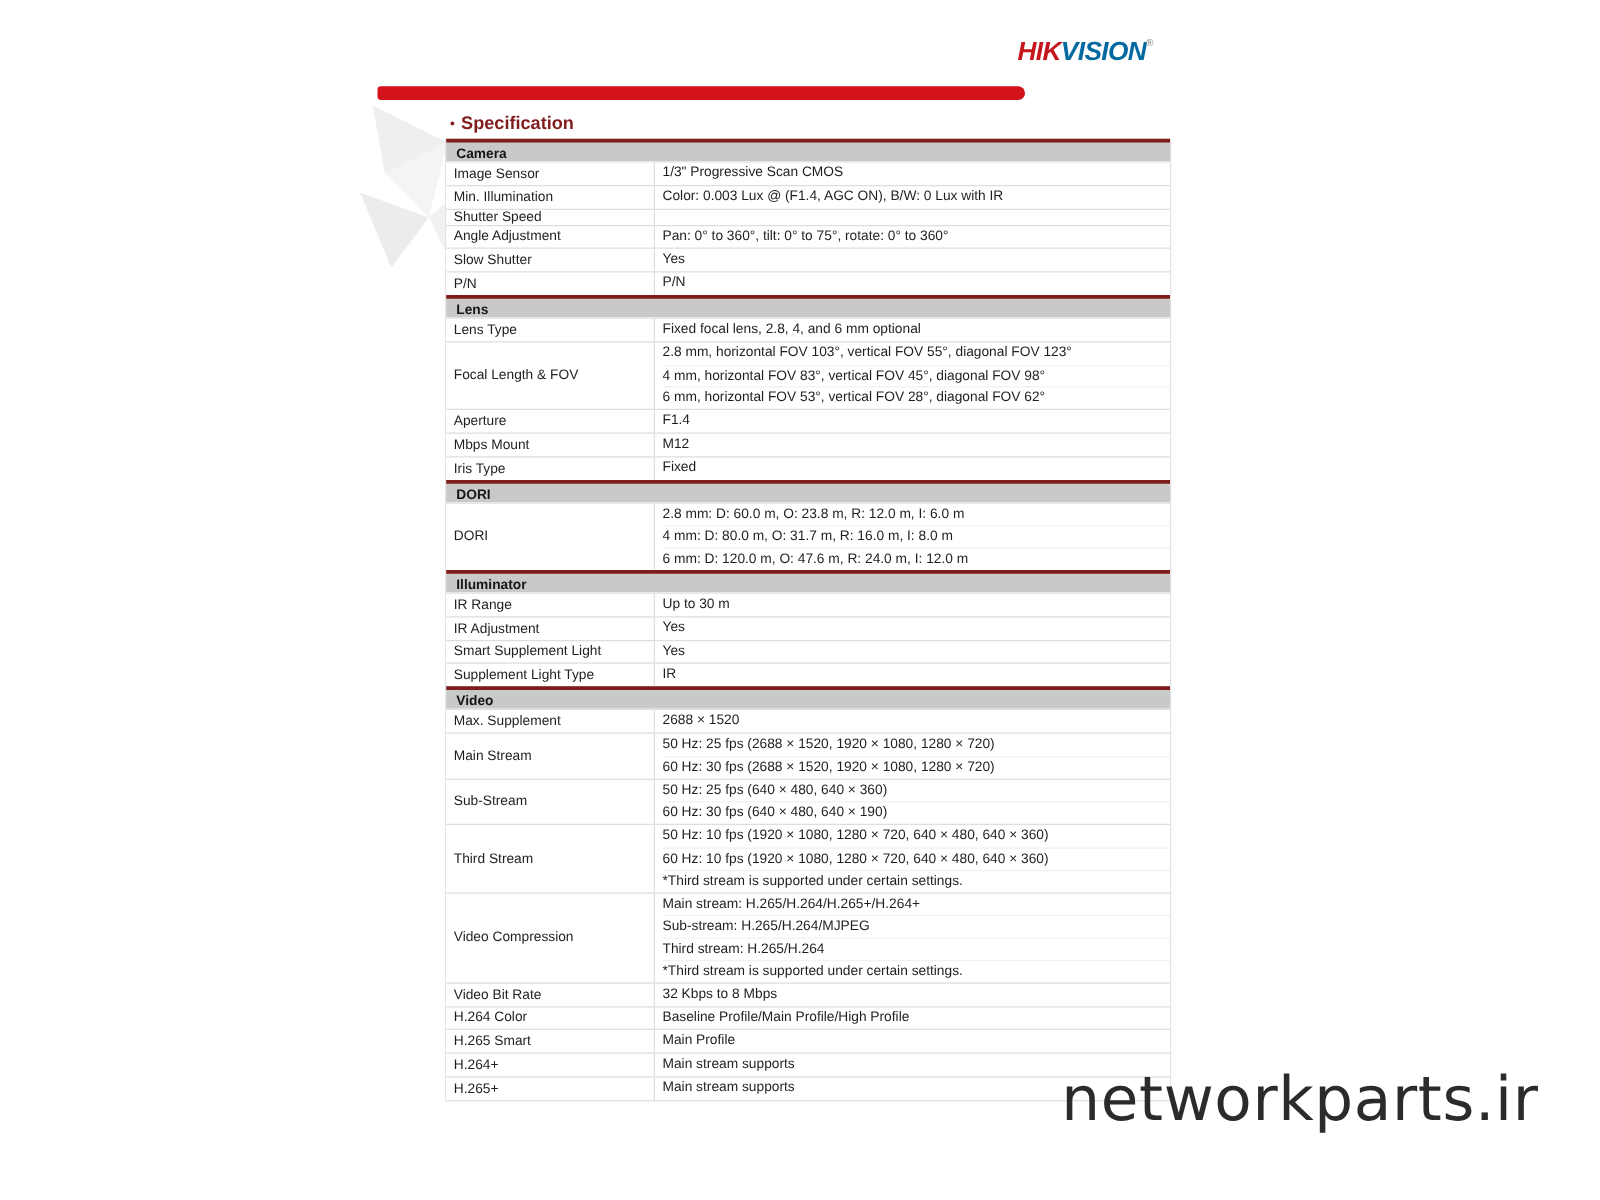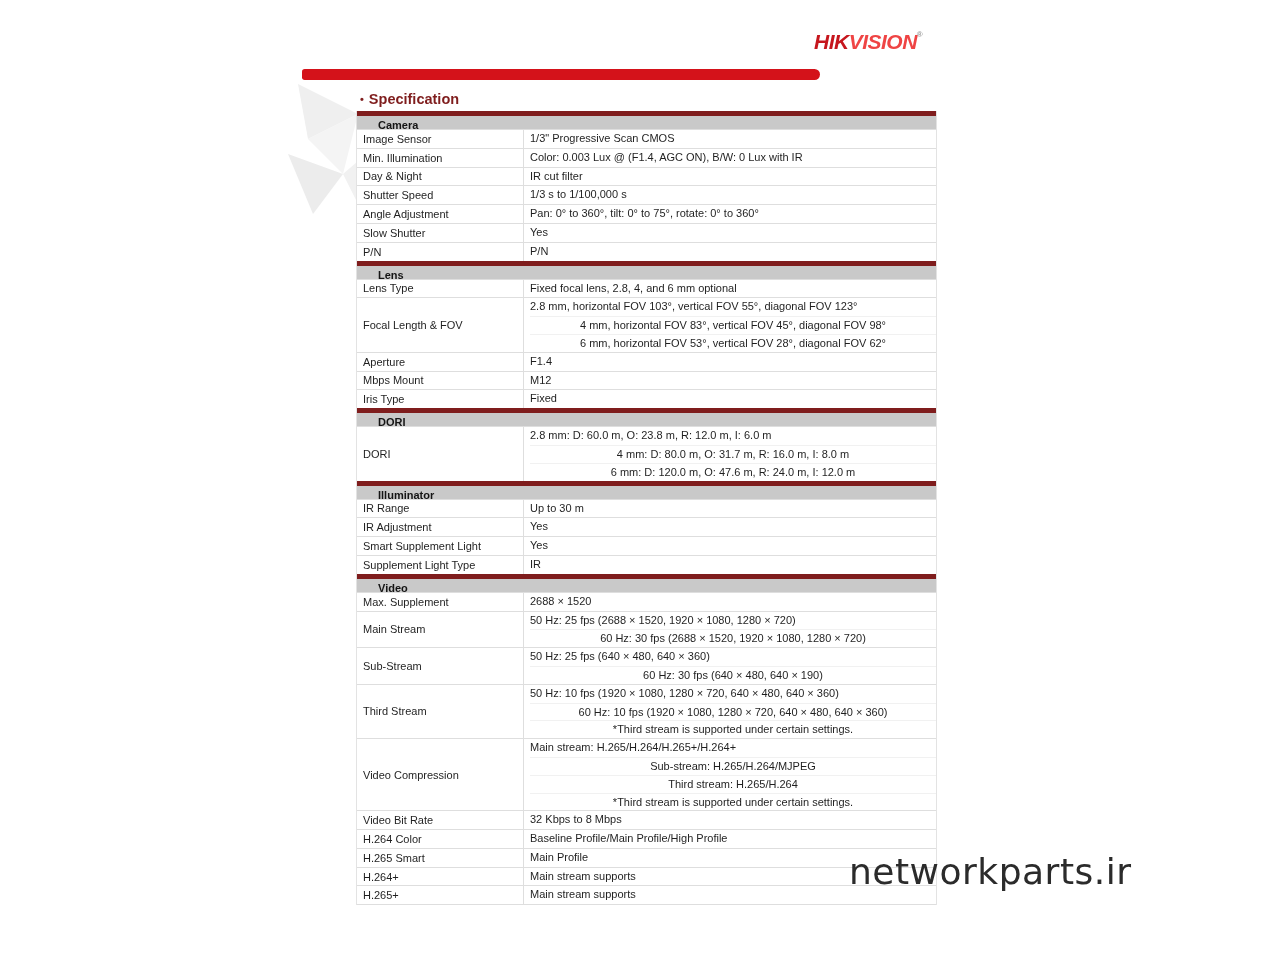--- a/index.html
+++ b/index.html
@@ -6,21 +6,21 @@
   html, body { width: 1280px; height: 960px; background: #ffffff; overflow: hidden; }
   body { font-family: "Liberation Sans", sans-serif; color: #1f1f1f; position: relative; }
 
   
   .logo {
     position: absolute; top: 30px; left: 814px; width: 140px;
     font-size: 21px; font-weight: bold; font-style: italic;
     letter-spacing: -0.5px; white-space: nowrap;
   }
   .logo .hik { color: #c6161d; }
-  .logo .vision { color: #ef4444; }
+  .logo .vision { color: #0369a1; }
   .logo .rmark { color: #9a9a9a; font-size: 8px; font-style: normal; vertical-align: top; }
 
   
   .red-bar {
     position: absolute; top: 69px; left: 302px; width: 518px; height: 11px;
     background: #d4121a; border-radius: 3px 6px 6px 3px;
   }
 
   
   .bg-graphic { position: absolute; top: 84px; left: 288px; }
@@ -33,39 +33,39 @@
   .spec-heading .bullet { font-size: 11px; vertical-align: 1px; margin-right: 5px; }
 
   
   .spec-table {
     position: absolute; top: 111px; left: 356px; width: 581px;
     font-size: 11px; background: #fff;
     border-left: 1px solid #e3e3e3; border-right: 1px solid #e3e3e3;
   }
   .sec-header {
     height: 18px; line-height: 18px; background: #c9c9c9;
-    font-weight: bold; color: #151515; padding-left: 21px;
-    border-top: 5px solid #7f1d1d;
+    font-weight: bold; color: #151515; padding-left: 8px;
+    border-top: 3px solid #7f1d1d;
   }
   .row { display: flex; border-top: 1px solid #dedede; background: #fff; }
   .row:last-child { border-bottom: 1px solid #dedede; }
   .cell-label {
     width: 167px; flex: 0 0 167px; padding-left: 6px;
     display: flex; align-items: center;
     border-right: 1px solid #dedede;
   }
   .cell-value { flex: 1; padding-left: 6px; }
   .vline { height: 17.8px; line-height: 17.8px; white-space: nowrap; }
-  .vline + .vline { border-top: 1px solid #f1f1f1; text-align: center; }
+  .vline + .vline { border-top: 1px solid #f1f1f1; }
 
   
   .site-watermark {
     position: absolute; top: 851px; left: 849px;
     font-family: "DejaVu Sans", sans-serif;
-    font-size: 36px; color: #2b2b2b; letter-spacing: 0.5px;
+    font-size: 49px; color: #2b2b2b; letter-spacing: 0.5px;
     font-weight: normal;
   }
 </style>
 </head>
 <body>
 
 <svg class="bg-graphic" width="130" height="140" viewBox="0 0 130 140">
   <polygon points="10,0 70,30 20,55" fill="#efefef"></polygon>
   <polygon points="20,55 70,30 55,90" fill="#f4f4f4"></polygon>
   <polygon points="0,70 55,90 25,130" fill="#ececec"></polygon>
@@ -90,30 +90,21 @@
         <div class="vline">1/3" Progressive Scan CMOS</div>
       </div>
     </div>
     <div class="row">
       <div class="cell-label">Min. Illumination</div>
       <div class="cell-value">
         <div class="vline">Color: 0.003 Lux @ (F1.4, AGC ON), B/W: 0 Lux with IR</div>
       </div>
     </div>
     <div class="row">
-      <div class="cell-label">Day &amp; Night</div>
-      <div class="cell-value">
-        <div class="vline">IR cut filter</div>
-      </div>
-    </div>
-    <div class="row">
       <div class="cell-label">Shutter Speed</div>
-      <div class="cell-value">
-        <div class="vline">1/3 s to 1/100,000 s</div>
-      </div>
     </div>
     <div class="row">
       <div class="cell-label">Angle Adjustment</div>
       <div class="cell-value">
         <div class="vline">Pan: 0° to 360°, tilt: 0° to 75°, rotate: 0° to 360°</div>
       </div>
     </div>
     <div class="row">
       <div class="cell-label">Slow Shutter</div>
       <div class="cell-value">

